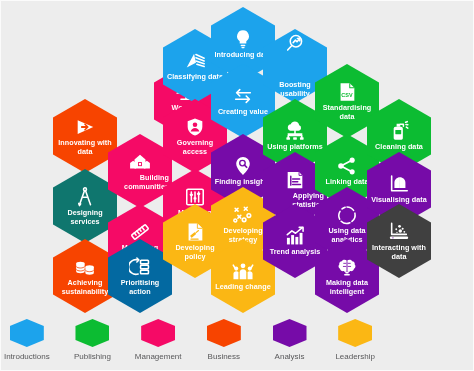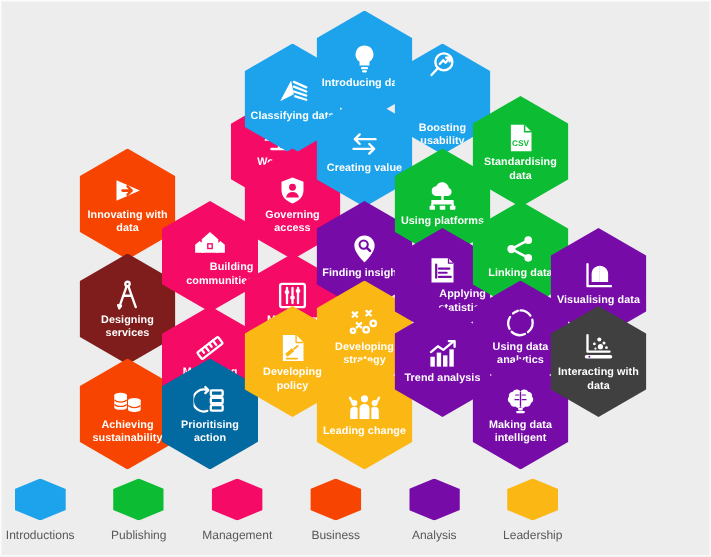--- a/index.html
+++ b/index.html
@@ -81,21 +81,21 @@
       <div class="hex" style="left: 52px; top: 98px; background: rgb(247, 68, 0);">
         <span class="ico">
           <svg viewBox="0 0 24 24">
             <path d="M4 4.5 L21 12 L4 19.5 Z" fill="#fff"></path>
             <path d="M8.5 12 L14.5 12" stroke="#f74400" stroke-width="2" stroke-linecap="round"></path>
             <path d="M12 9 L15 12 L12 15" stroke="#f74400" stroke-width="1.8" fill="none" stroke-linecap="round" stroke-linejoin="round"></path>
           </svg>
         </span>
         <span class="lbl">Innovating with data</span>
       </div>
-      <div class="hex" style="left: 52px; top: 168px; background: #7f1d1d;">
+      <div class="hex" style="left: 52px; top: 168px; background: #0f766e;">
         <span class="ico">
           <svg viewBox="0 0 24 24">
             <circle cx="12" cy="3.6" r="1.6" stroke="#fff" fill="none" stroke-width="1.7" stroke-linecap="round" stroke-linejoin="round"></circle>
             <path d="M11.4 5.2 L6 20.4 M12.6 5.2 L18 20.4" stroke="#fff" fill="none" stroke-width="1.7" stroke-linecap="round" stroke-linejoin="round"></path>
             <path d="M9.6 12.2 H14.4" stroke="#fff" fill="none" stroke-width="1.7" stroke-linecap="round" stroke-linejoin="round"></path>
             <path d="M5.2 19 L6 21.4 L7.3 19.5" stroke="#fff" fill="none" stroke-width="1.7" stroke-linecap="round" stroke-linejoin="round"></path>
           </svg>
         </span>
         <span class="lbl">Designing services</span>
       </div>
@@ -340,20 +340,32 @@
           <svg viewBox="0 0 24 24">
             <path d="M12 5.4 c-1.6-2-4.4-1.8-5.6.2 -2 .2-3.2 1.8-2.8 3.6 -1.4 1.4-1 3.8.8 4.6 .2 2 2.2 3.2 4 2.6 1 1.4 3 1.4 3.6-.2 Z" fill="#fff"></path>
             <path d="M12 5.4 c1.6-2 4.4-1.8 5.6.2 2 .2 3.2 1.8 2.8 3.6 1.4 1.4 1 3.8-.8 4.6 -.2 2-2.2 3.2-4 2.6 -1 1.4-3 1.4-3.6-.2 Z" fill="#fff"></path>
             <path d="M12 5.6 V16.4" stroke="#760ba8" stroke-width="1"></path>
             <path d="M8.4 8 h2.4 M8 11.4 h2.8 M13.2 8 h2.4 M13.2 11.4 h2.8" stroke="#760ba8" stroke-width=".9" stroke-linecap="round"></path>
             <rect x="10.4" y="17.2" width="3.2" height="2" rx=".4" fill="#fff"></rect>
             <path d="M9.6 20.4 h4.8" stroke="#fff" stroke-width="1.6" stroke-linecap="round"></path>
           </svg>
         </span>
         <span class="lbl">Making data intelligent</span>
+      </div>
+      <div class="hex" style="left: 366px; top: 98px; background: rgb(12, 188, 50);">
+        <span class="ico">
+          <svg viewBox="0 0 24 24">
+            <path d="M8.2 7.4 h6 a2 2 0 0 1 2 2 V20 a1.6 1.6 0 0 1-1.6 1.6 H7.8 A1.6 1.6 0 0 1 6.2 20 V9.4 a2 2 0 0 1 2-2 z" fill="#fff"></path>
+            <path d="M9.4 7.4 V4.2 h4 v3.2" fill="#fff"></path>
+            <path d="M13.4 4.6 h3.4 v2.2" stroke="#fff" fill="none" stroke-width="1.7" stroke-linecap="round" stroke-linejoin="round"></path>
+            <path d="M19.2 2.4 l1.8-.6 M19.6 5 l2 .2 M20 7.8 l1.6 1" stroke="#fff" fill="none" stroke-width="1.7" stroke-linecap="round" stroke-linejoin="round"></path>
+            <rect x="8" y="11" width="6.4" height="4.6" rx=".5" fill="#0cbc32"></rect>
+          </svg>
+        </span>
+        <span class="lbl">Cleaning data</span>
       </div>
       <div class="hex" style="left: 366px; top: 151px; background: rgb(118, 11, 168);">
         <span class="ico">
           <svg viewBox="0 0 24 24">
             <path d="M4 3.4 V19.4 H21" stroke="#fff" fill="none" stroke-width="1.7" stroke-linecap="round" stroke-linejoin="round"></path>
             <path d="M7 16.4 V10.6 c0-3.4 2.6-6 6-6 v11.8 Z" fill="#fff"></path>
             <path d="M13 16.4 V4.6 c3.3 0 6 2.7 6 6 v5.8 Z" fill="#fff"></path>
           </svg>
         </span>
         <span class="lbl">Visualising data</span>

